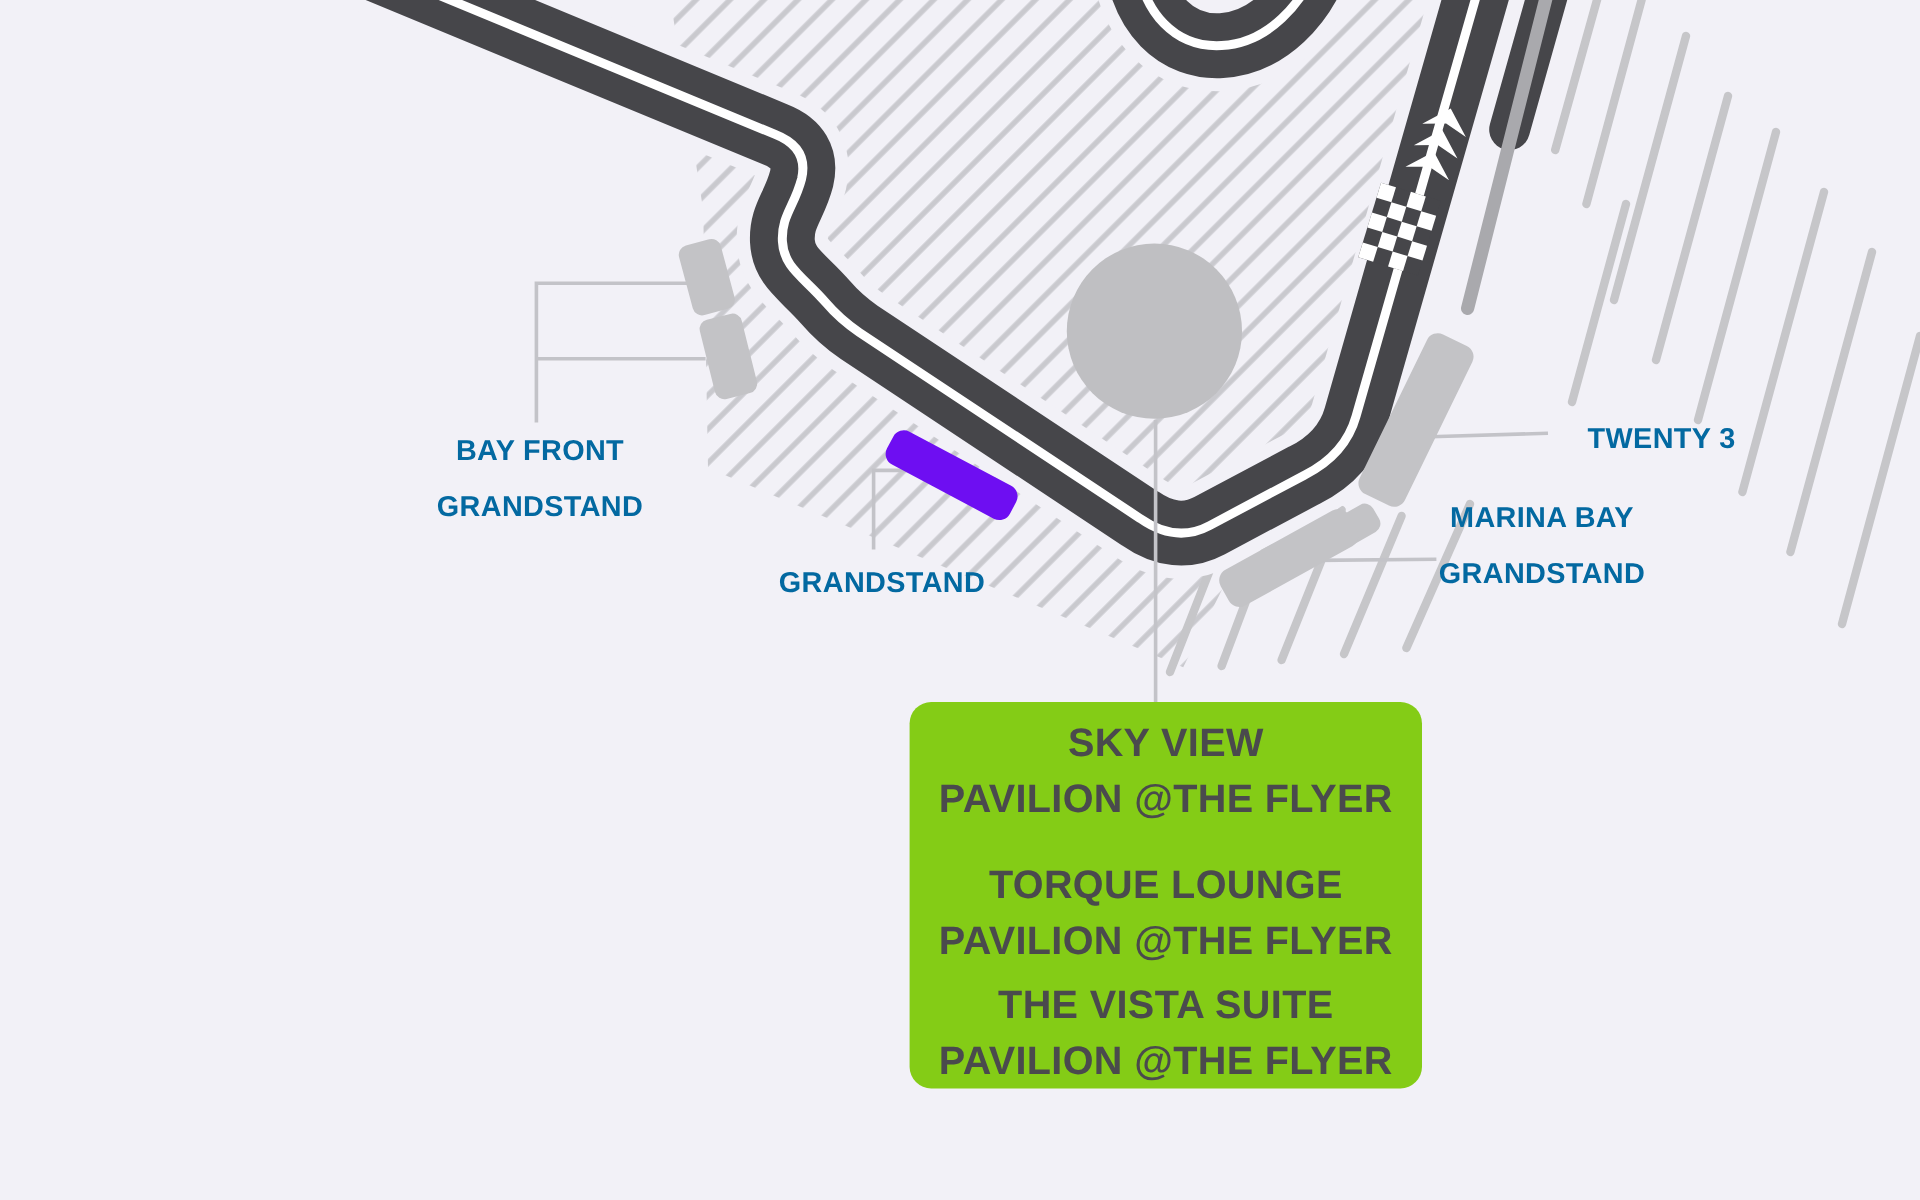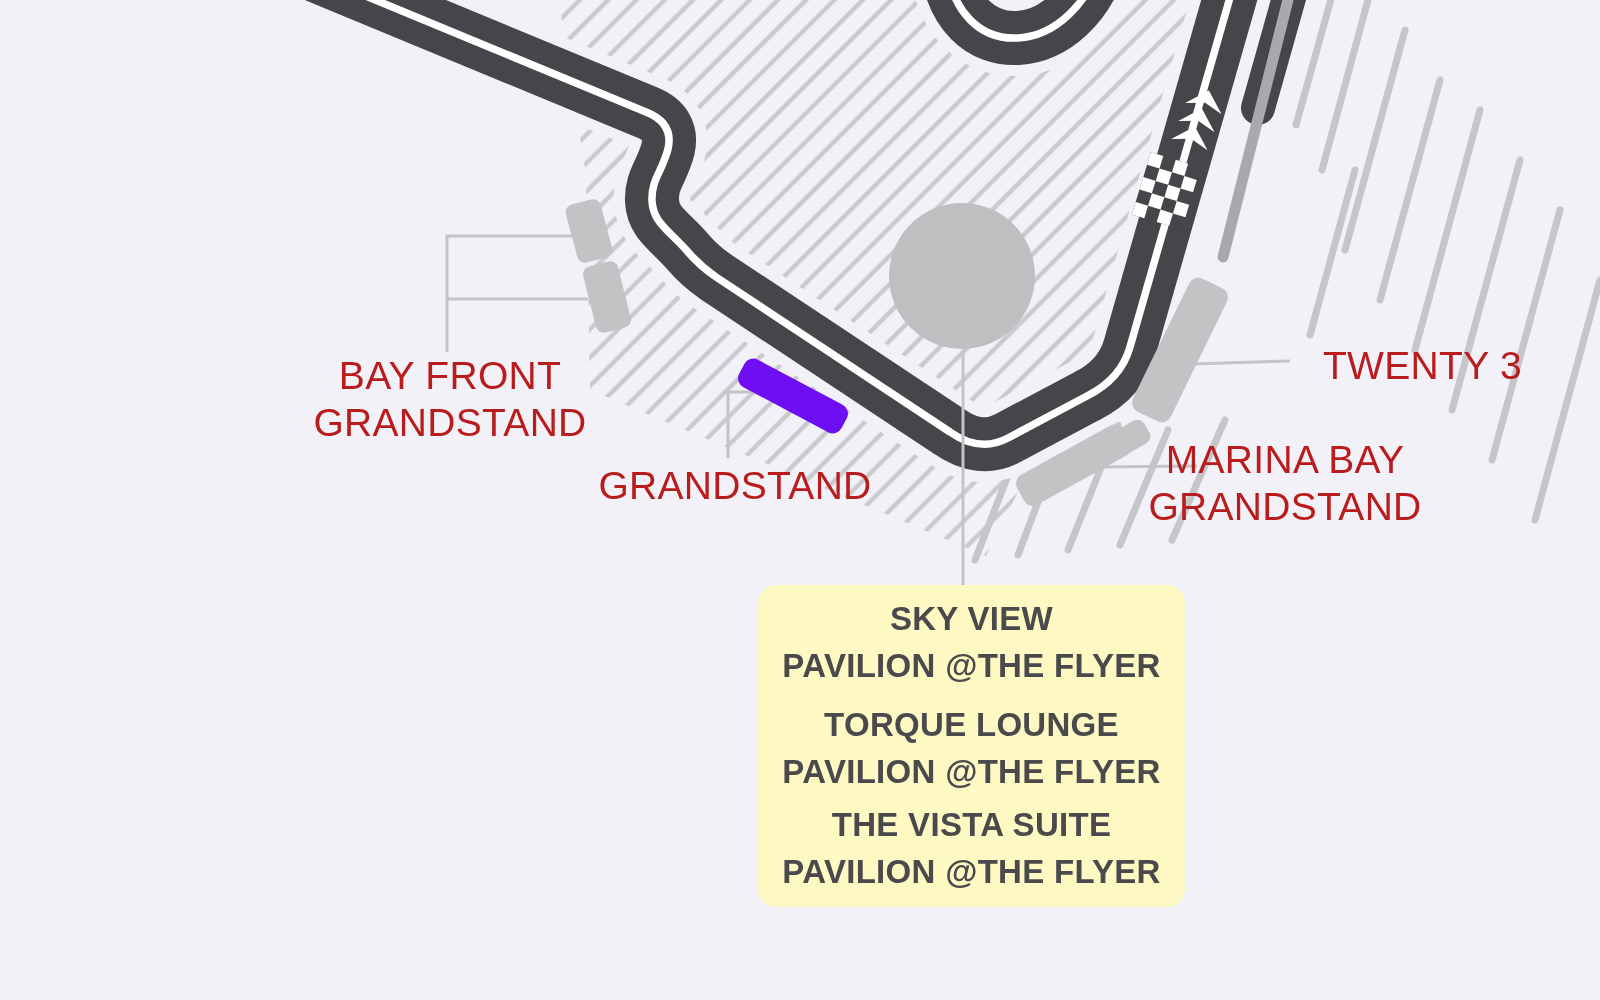--- a/index.html
+++ b/index.html
@@ -6,48 +6,48 @@
   .stage{
     position:relative;
     width:1600px;height:1000px;
     background:#f2f1f7;
     overflow:hidden;
     font-family:"Liberation Sans", sans-serif;
   }
   svg.mapcanvas{position:absolute;left:0;top:0;width:1600px;height:1000px;}
   .label{
     position:absolute;
-    color:#b91c1c;
-    font-weight:400;
-    font-size:39px;
+    color:#0369a1;
+    font-weight:700;
+    font-size:24px;
     line-height:47px;
     letter-spacing:.3px;
     text-align:center;
     white-space:nowrap;
   }
   .label.left{text-align:left;margin-left:32px;}
   .pavilion-box{
     position:absolute;
     left:758px;top:585px;
     width:427px;height:322px;
-    background:#fef9c3;
+    background:#84cc16;
     border-radius:18px;
     box-sizing:border-box;
     padding-top:10px;
     text-align:center;
   }
   .pavilion-item{
     color:#4a4a4d;
     font-weight:700;
     font-size:33px;
     line-height:47px;
     letter-spacing:.3px;
     white-space:nowrap;
   }
-  .pavilion-item.gap1{margin-top:12px;text-align:center;}
+  .pavilion-item.gap1{margin-top:24px;text-align:center;}
   .pavilion-item.gap2{margin-top:6px;}
 </style>
 </head>
 <body>
 
 <div class="stage">
 
   <svg class="mapcanvas" viewBox="0 0 1600 1000">
     <defs>
       <pattern id="hatch" width="20" height="20" patternUnits="userSpaceOnUse" patternTransform="rotate(-45)">
@@ -138,21 +138,21 @@
   </div>
 
   <div class="label" style="left:575px;top:462px;width:320px;">
     <div>GRANDSTAND</div>
   </div>
 
   <div class="label left" style="left:1291px;top:342px;">
     <div>TWENTY 3</div>
   </div>
 
-  <div class="label" style="left:1125px;top:436px;width:320px;">
+  <div class="label" style="left:1125px;top:408px;width:320px;">
     <div>MARINA BAY</div>
     <div>GRANDSTAND</div>
   </div>
 
   <div class="pavilion-box">
     <div class="pavilion-item">
       <div>SKY VIEW</div>
       <div>PAVILION @THE FLYER</div>
     </div>
     <div class="pavilion-item gap1">

